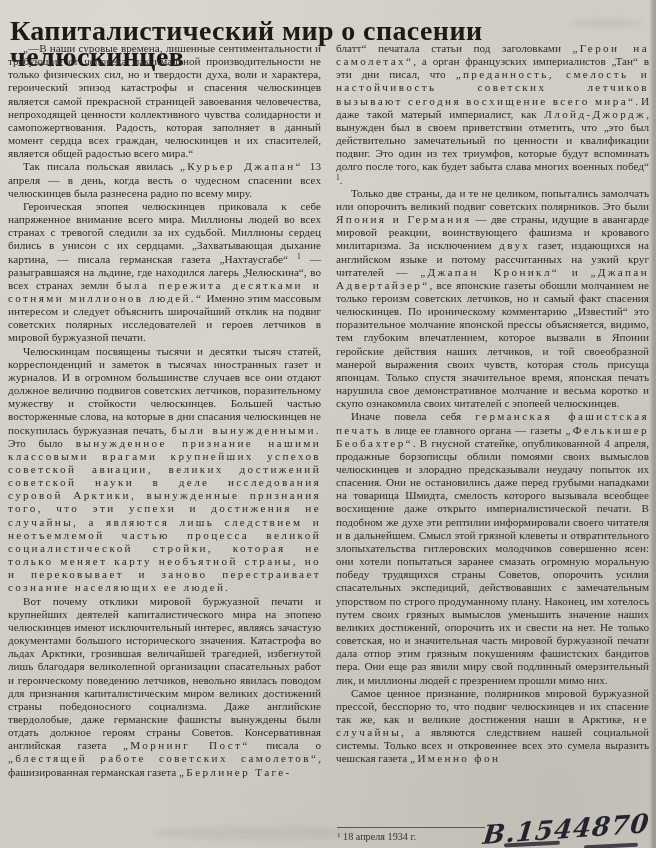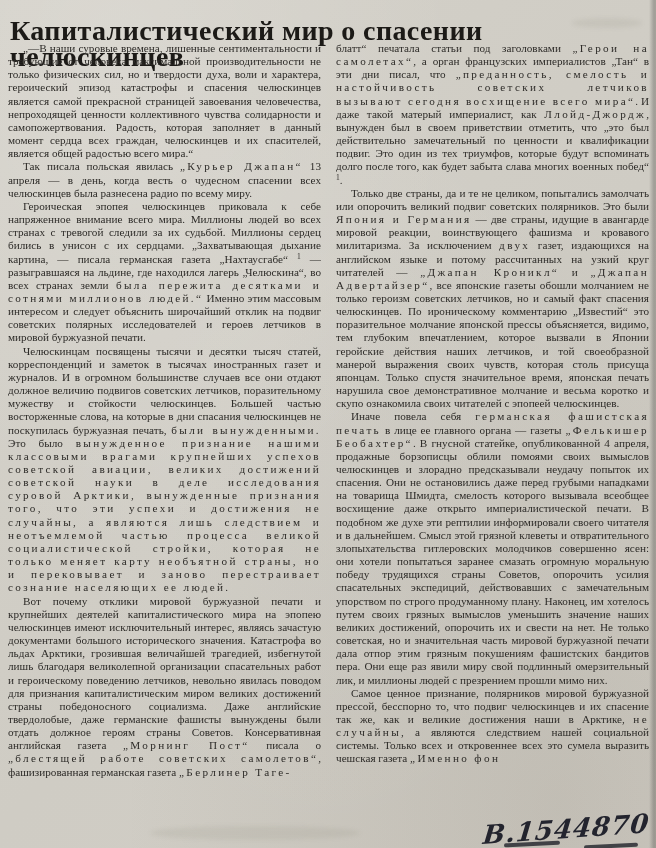--- a/index.html
+++ b/index.html
@@ -67,20 +67,25 @@
       </div>
     <div class="col">
         <p class="para no-indent"><span>блатт“ печатала статьи под заголовками </span><span class="sp">„Герои на самолетах“</span><span>, а орган французских империалистов „Тан“ в эти дни писал, что </span><span class="sp">„преданность, смелость и настойчивость советских летчиков вызывают сегодня восхищение всего мира“</span><span>. И даже такой матерый империалист, как </span><span class="sp">Ллойд-Джордж</span><span>, вынужден был в своем приветствии отметить, что „это был действительно замечательный по ценности и квалификации подвиг. Это один из тех триумфов, которые будут вспоминать долго после того, как будет забыта слава многих военных побед“ </span><sup>1</sup><span>.</span></p>
         <p class="para"><span>Только две страны, да и те не целиком, попытались замолчать или опорочить великий подвиг советских полярников. Это были </span><span class="sp">Япония и Германия</span><span> — две страны, идущие в авангарде мировой реакции, воинствующего фашизма и кровавого милитаризма. За исключением </span><span class="sp">двух</span><span> газет, издающихся на английском языке и потому рассчитанных на узкий круг читателей — </span><span class="sp">„Джапан Кроникл“</span><span> и </span><span class="sp">„Джапан Адвертайзер“</span><span>, все японские газеты обошли молчанием не только героизм советских летчиков, но и самый факт спасения челюскинцев. По ироническому комментарию „Известий“ это поразительное молчание японской прессы объясняется, видимо, тем глубоким впечатлением, которое вызвали в Японии геройские действия наших летчиков, и той своеобразной манерой выражения своих чувств, которая столь присуща японцам. Только спустя значительное время, японская печать нарушила свое демонстративное молчание и весьма коротко и скупо ознакомила своих читателей с эпопеей челюскинцев.</span></p>
         <p class="para"><span>Иначе повела себя </span><span class="sp">германская фашистская печать</span><span> в лице ее главного органа — газеты </span><span class="sp">„Фелькишер Беобахтер“</span><span>. В гнусной статейке, опубликованной 4 апреля, продажные борзописцы облили помоями своих вымыслов челюскинцев и злорадно предсказывали неудачу попыток их спасения. Они не остановились даже перед грубыми нападками на товарища Шмидта, смелость которого вызывала всеобщее восхищение даже открыто империалистической печати. В подобном же духе эти рептилии информировали своего читателя и в дальнейшем. Смысл этой грязной клеветы и отвратительного злопыхательства гитлеровских молодчиков совершенно ясен: они хотели попытаться заранее смазать огромную моральную победу трудящихся страны Советов, опорочить усилия спасательных экспедиций, действовавших с замечательным упорством по строго продуманному плану. Наконец, им хотелось путем своих грязных вымыслов уменьшить значение наших великих достижений, опорочить их и свести на нет. Не только советская, но и значительная часть мировой буржуазной печати дала отпор этим грязным покушениям фашистских бандитов пера. Они еще раз явили миру свой подлинный омерзительный лик, и миллионы людей с презрением прошли мимо них.</span></p>
         <p class="para"><span>Самое ценное признание, полярников мировой буржуазной прессой, бесспорно то, что подвиг челюскинцев и их спасение так же, как и великие достижения наши в Арктике, </span><span class="sp">не случайны</span><span>, а являются следствием нашей социальной системы. Только всех и откровеннее всех это сумела выразить чешская газета </span><span class="sp">„Именно фон</span></p>
       </div>
   </div>
 
 
+  <div class="footnote fn-right">
+    <span class="rule"></span>
+    <sup>1</sup>
+    <span>18 апреля  1934 г.</span>
+  </div>
 
   <div class="handwriting">В.1544870</div>
   <div class="hw-underline u1"></div>
   <div class="hw-underline u2"></div>
 
   <div class="smudge s1"></div>
   <div class="smudge s2"></div>
   <div class="edge-shadow"></div>
 </div>
 

